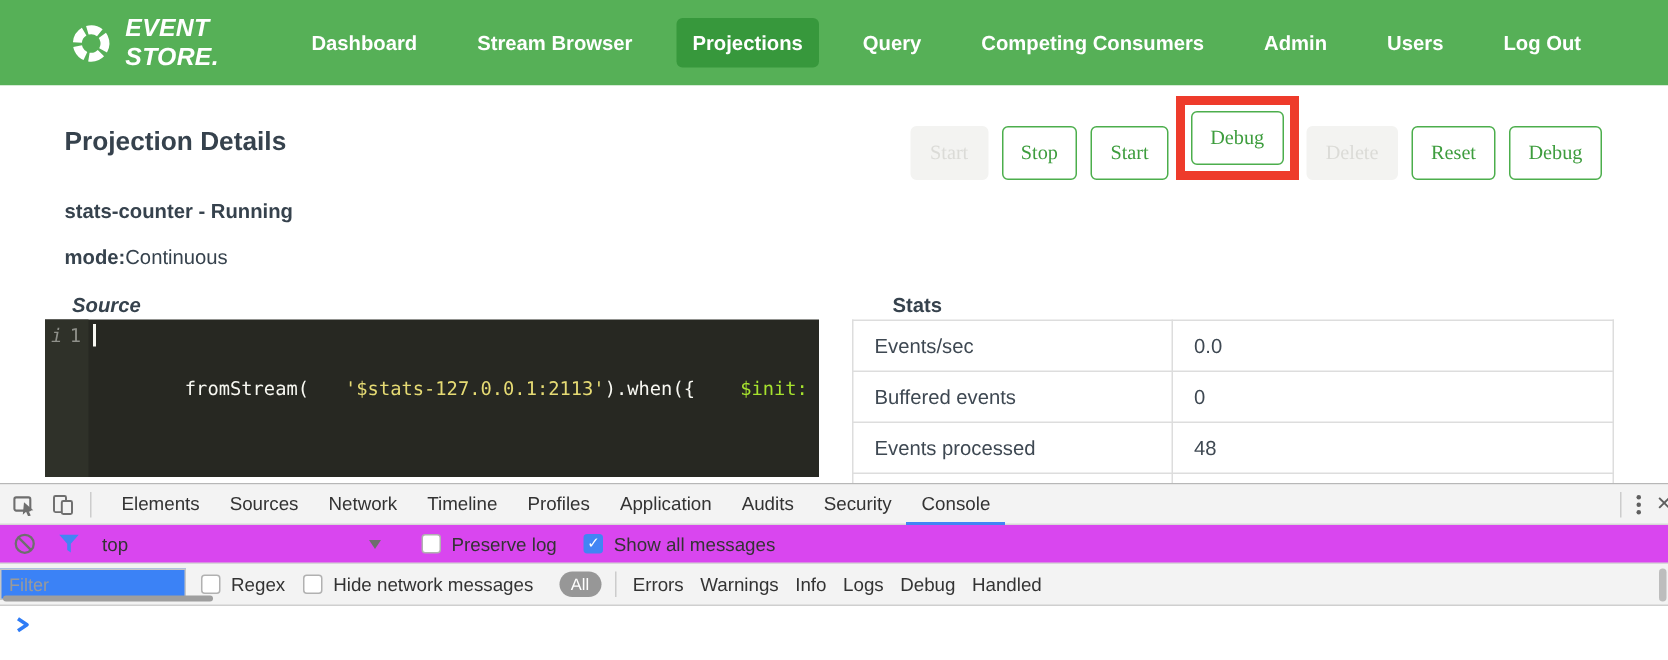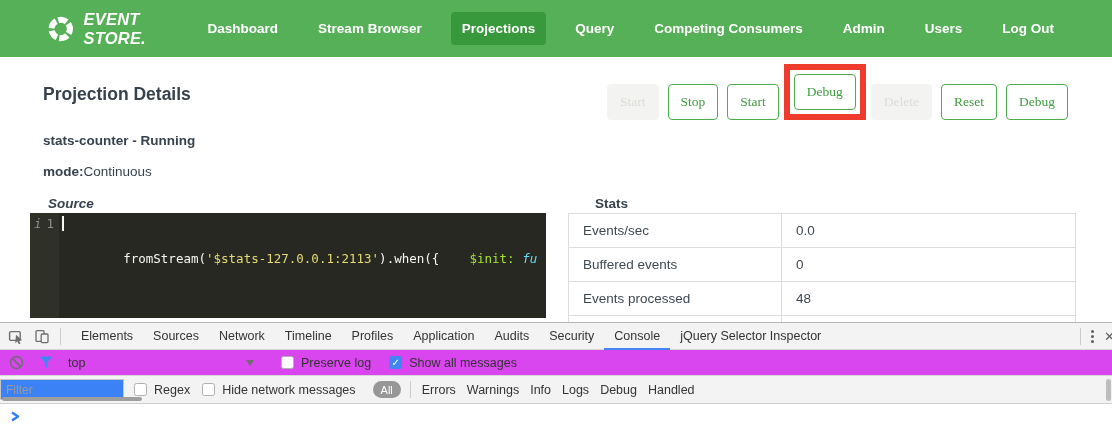--- a/index.html
+++ b/index.html
@@ -34,21 +34,21 @@
 
   
   .editor { position:absolute; left:30px; top:156px; width:516px; height:105px; background:var(--editor_bg);
     display:flex; font-family:"DejaVu Sans Mono",monospace; font-size:12.5px; }
   .gutter { width:29px; background:var(--editor_gutter_bg); color:var(--gutter_text);
     display:flex; justify-content:flex-end; gap:5px; padding:3px 5px 0 0; height:100%; }
   .gutter .ann { font-style:italic; }
   .code-area { position:relative; flex:1; padding:3px 0 0 4px; white-space:pre; overflow:hidden; line-height:17px; }
   .caret { position:absolute; left:3px; top:3px; width:2px; height:15px; background:#f8f8f2; }
   .tok-plain { color:var(--code_default); }
-  .tok-string { color:var(--code_string); }
+  .tok-string { color:var(--code_string);margin-left:24px; }
   .tok-keyword { color:var(--code_keyword); }
   .tok-function { color:var(--code_function); font-style:italic; }
 
   
   .stats-table { position:absolute; left:568px; top:156px; width:508px; border-collapse:collapse; table-layout:fixed; }
   .stats-table td { border:1px solid var(--table_border); font-size:13.5px; color:#3e4852;
     padding:0 14px; height:34px; background:#fff; }
   .stats-table td.k { width:213px; }
 
   
@@ -185,21 +185,20 @@
       <span id="dt-tabs" style="display:flex;height:100%">
           <span class="dt-tab">Elements</span>
           <span class="dt-tab">Sources</span>
           <span class="dt-tab">Network</span>
           <span class="dt-tab">Timeline</span>
           <span class="dt-tab">Profiles</span>
           <span class="dt-tab">Application</span>
           <span class="dt-tab">Audits</span>
           <span class="dt-tab">Security</span>
           <span class="dt-tab active">Console</span>
-          <span class="dt-tab">jQuery Selector Inspector</span>
         </span>
       <span style="flex:1"></span>
       <span class="dt-sep"></span>
       <span class="kebab">
           <i></i>
           <i></i>
           <i></i>
         </span>
       <span class="dt-close">✕</span>
     </div>

